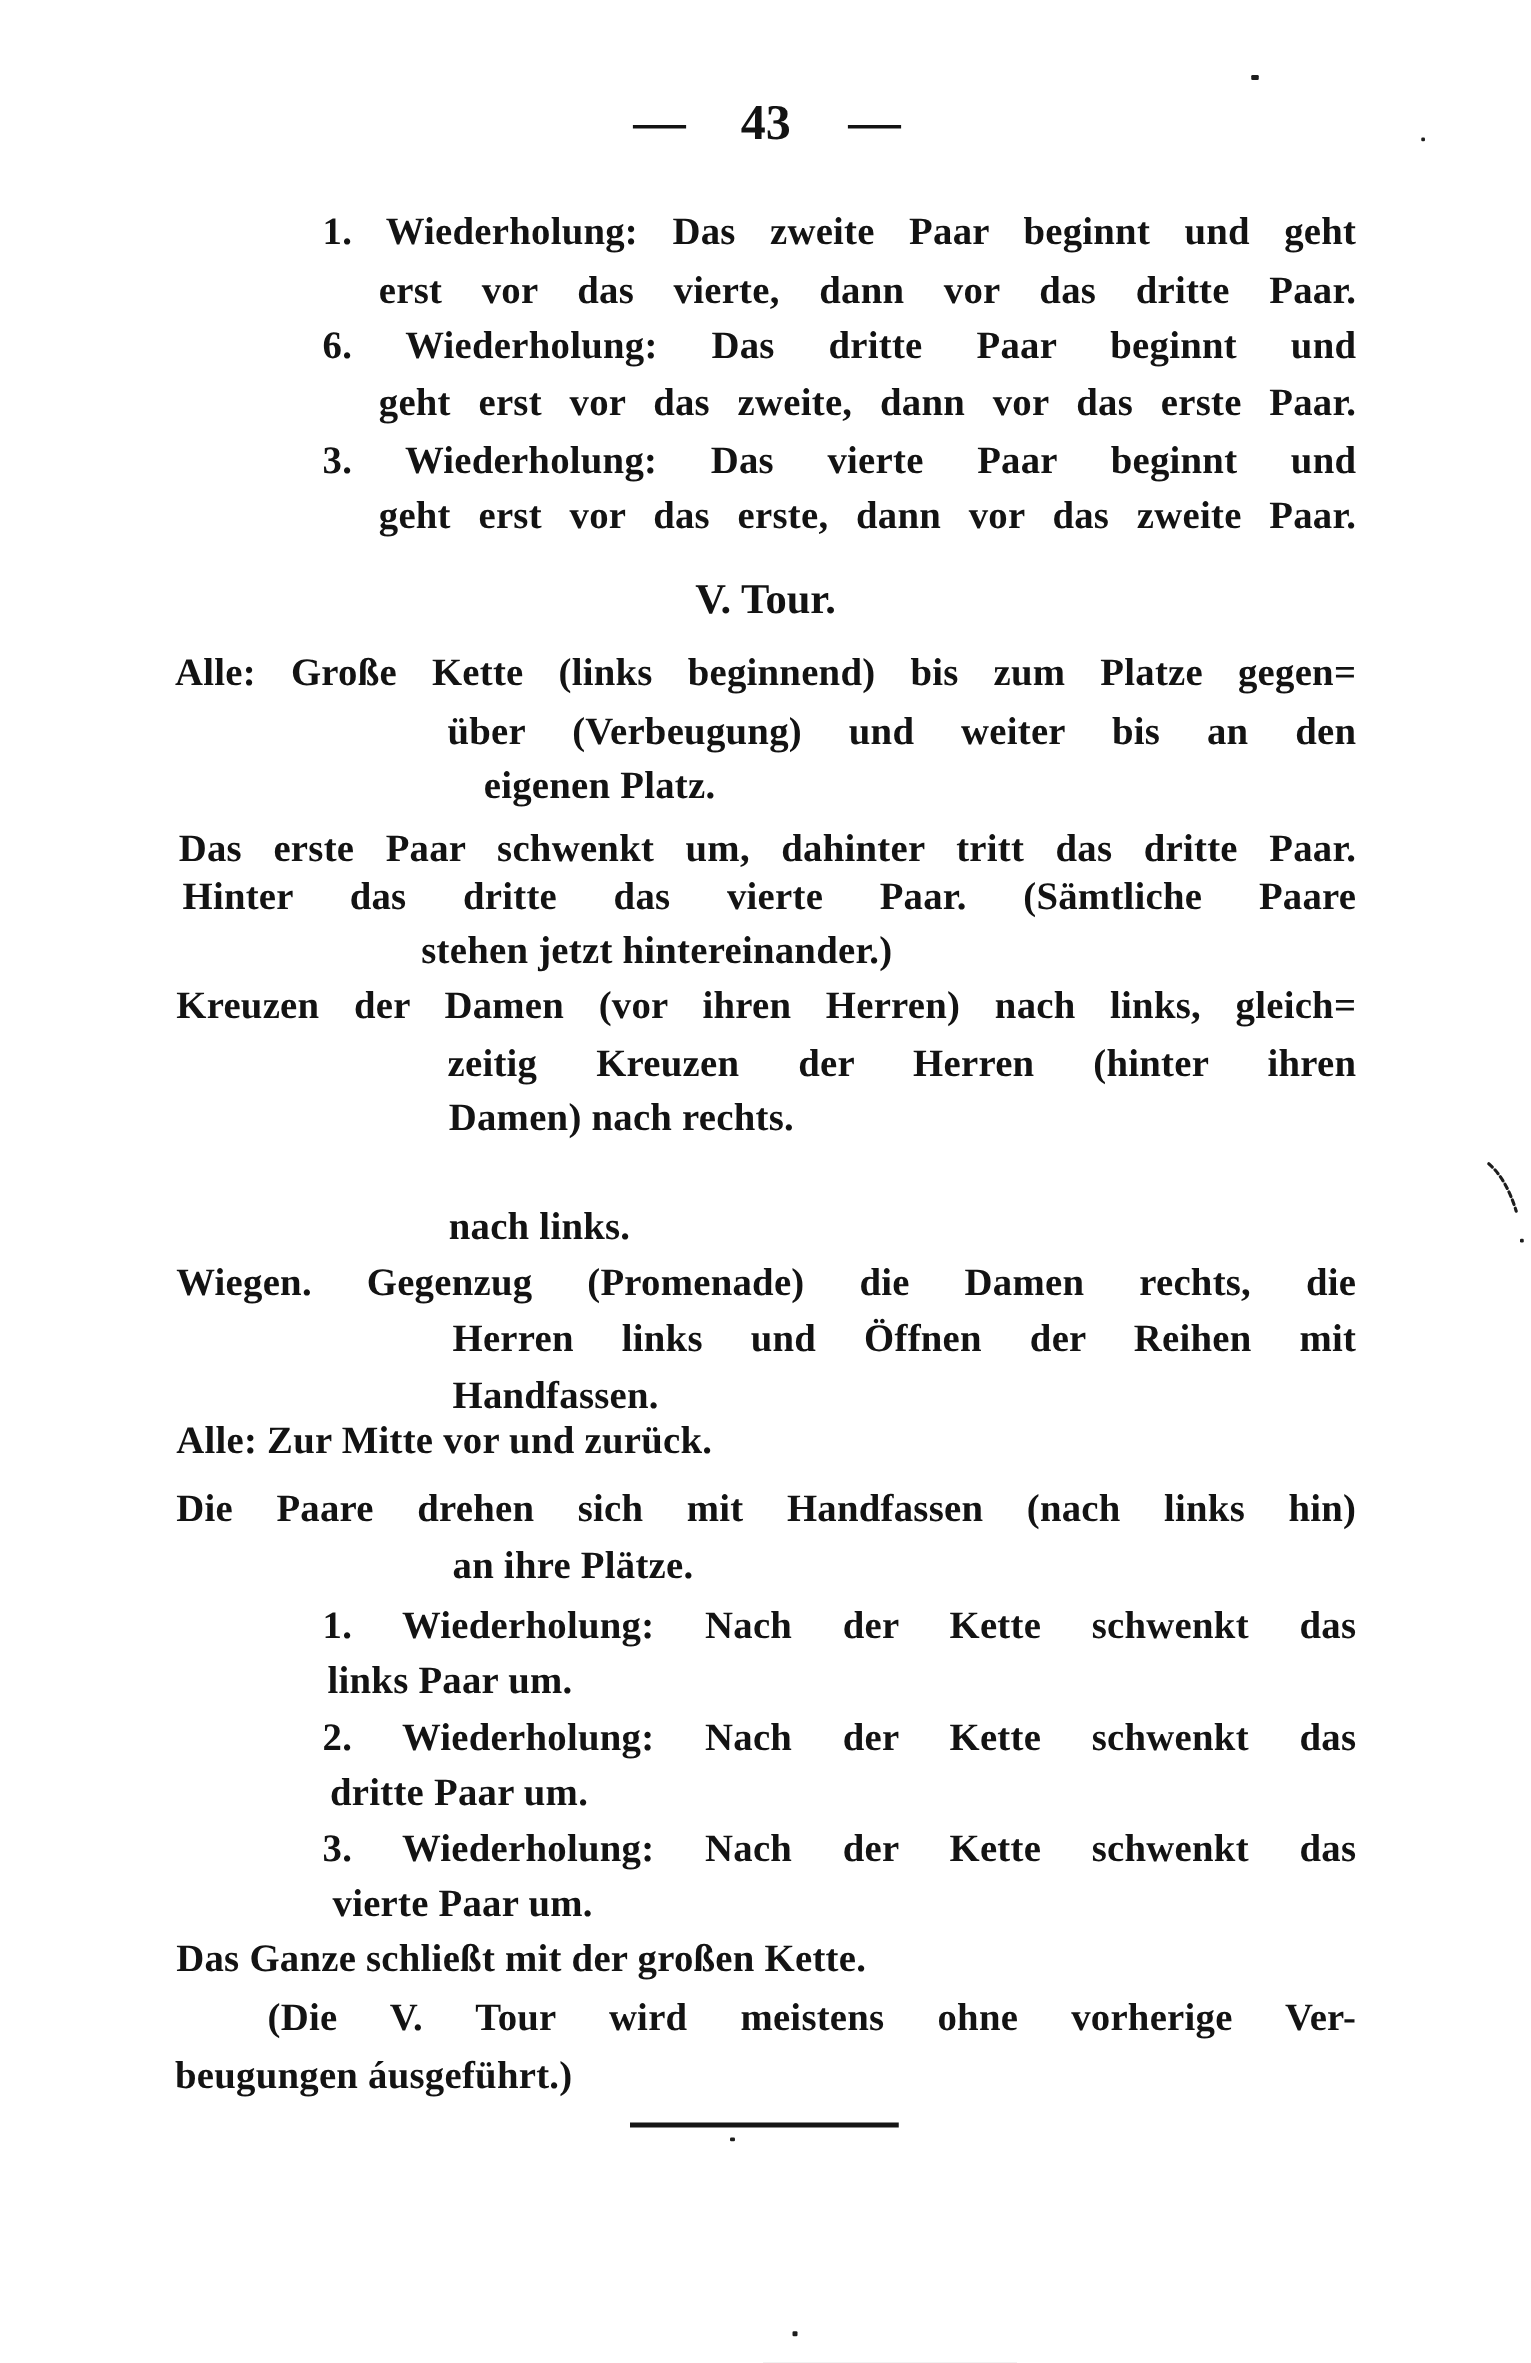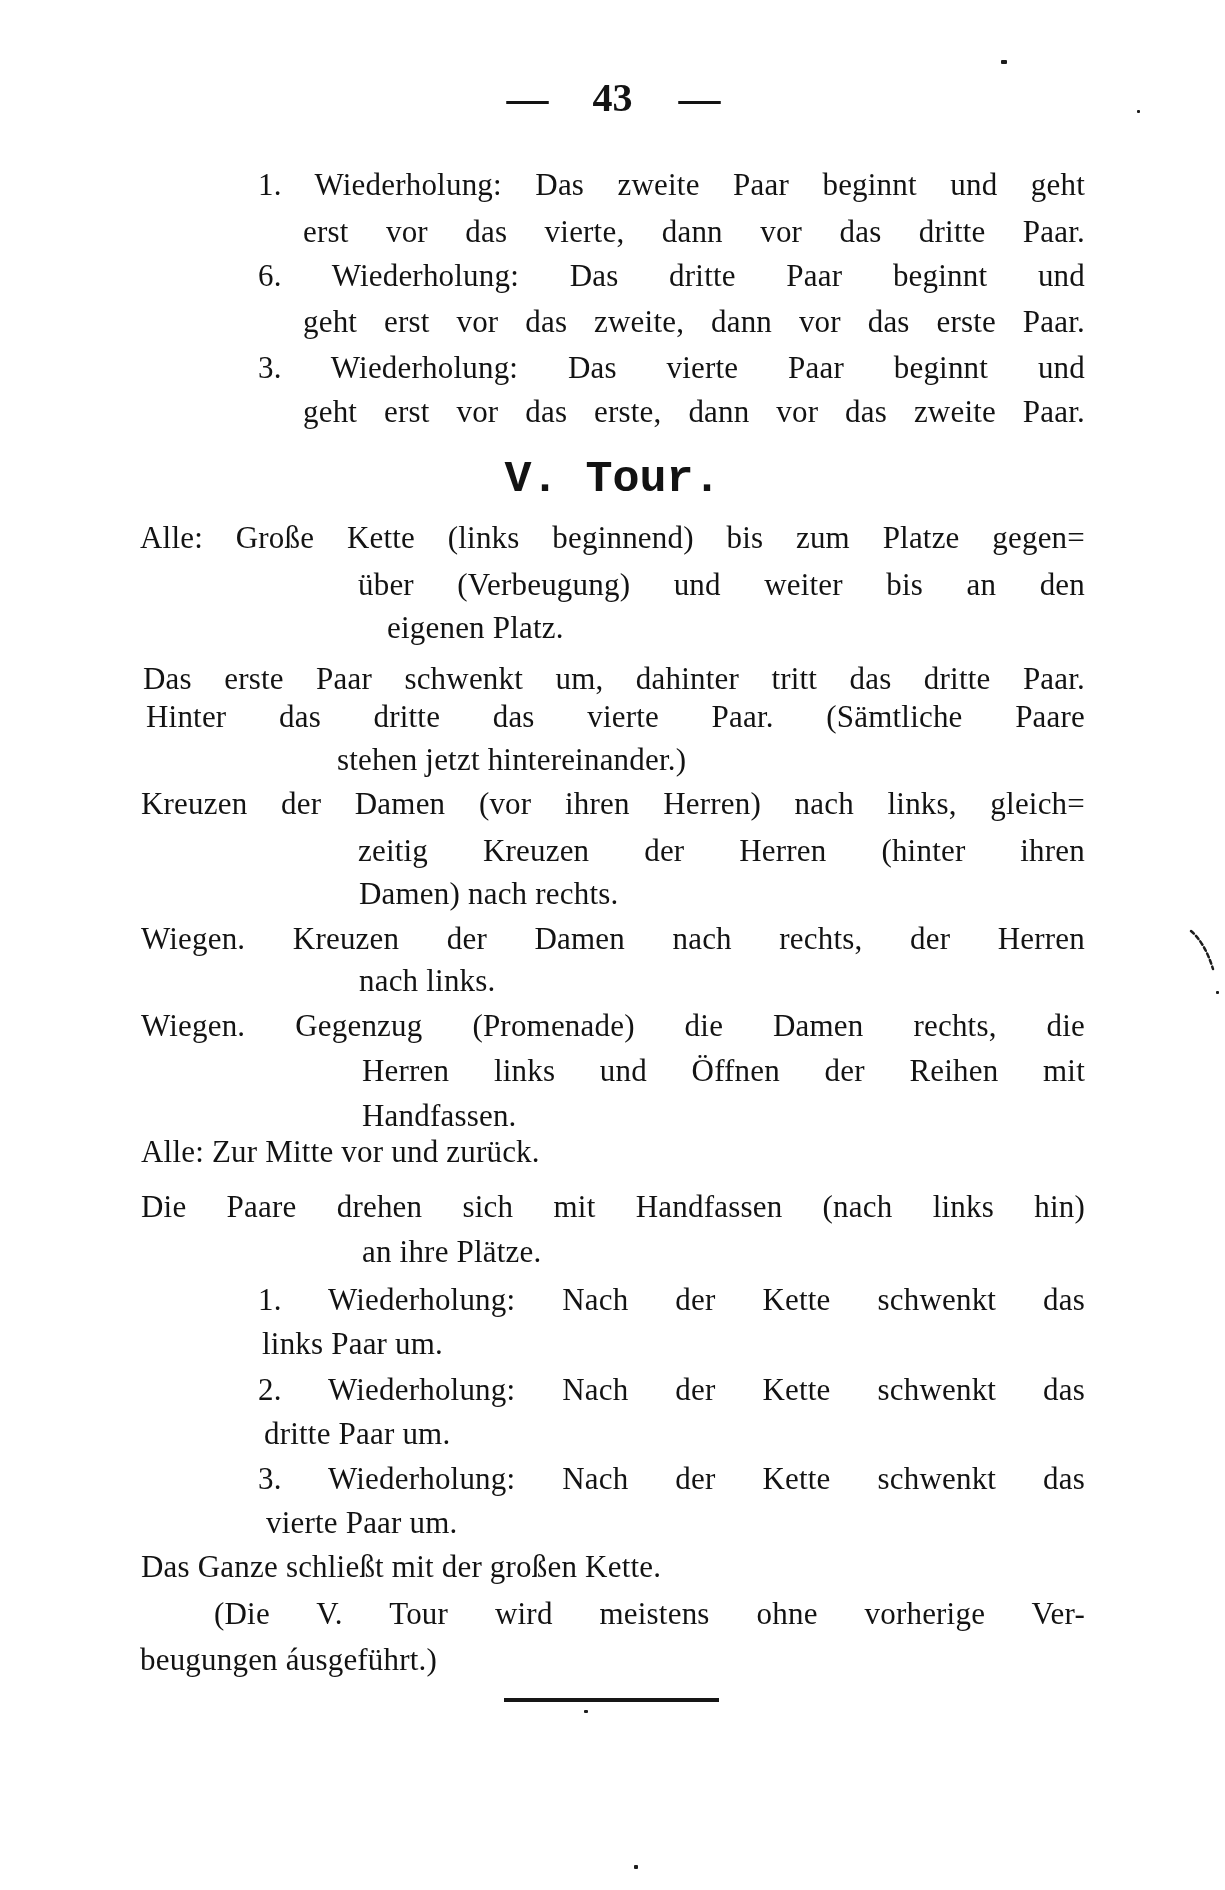--- a/index.html
+++ b/index.html
@@ -12,33 +12,33 @@
     color:#131313;
   }
   .pghead{
     position:absolute;top:76px;left:0;right:0;
     display:flex;justify-content:center;align-items:center;gap:46px;
     font-weight:bold;font-size:40px;line-height:44px;
   }
   .pghead .dash{font-size:42px;letter-spacing:-2px;}
   .ln{
     position:absolute;
-    font-weight:normal;font-size:31px;line-height:42px;
+    font-weight:bold;font-size:31px;line-height:42px;
     letter-spacing:0.2px;
     white-space:nowrap;
   }
   .j{
     text-align:justify;
     text-align-last:justify;
     -moz-text-align-last:justify;
     white-space:normal;
   }
   .heading{
     position:absolute;left:0;right:0;text-align:center;
-    font-weight:bold;font-size:45px;line-height:44px;font-family:Liberation Mono, monospace;
+    font-weight:bold;font-size:34px;line-height:44px;
   }
   .rule{
     position:absolute;background:#161616;
   }
   .speck{
     position:absolute;background:#1d1d1d;border-radius:1px;
   }
   .artifact-svg{position:absolute;}
 </style>
 </head>
@@ -63,21 +63,20 @@
 
   <div class="ln j" style="top:564px;left:358px;width:727px;">über (Verbeugung) und weiter bis an den</div>
   <div class="ln j" style="top:517px;left:140px;width:945px;">Alle: Große Kette (links beginnend) bis zum Platze gegen=</div>
   <div class="ln" style="top:607px;left:387px;">eigenen Platz.</div>
   <div class="ln j" style="top:658px;left:143px;width:942px;">Das erste Paar schwenkt um, dahinter tritt das dritte Paar.</div>
   <div class="ln j" style="top:696px;left:146px;width:939px;">Hinter das dritte das vierte Paar. (Sämtliche Paare</div>
   <div class="ln" style="top:739px;left:313px;margin-left:24px;">stehen jetzt hintereinander.)</div>
   <div class="ln j" style="top:783px;left:141px;width:944px;">Kreuzen der Damen (vor ihren Herren) nach links, gleich=</div>
   <div class="ln j" style="top:830px;left:358px;width:727px;">zeitig Kreuzen der Herren (hinter ihren</div>
   <div class="ln" style="top:873px;left:359px;">Damen) nach rechts.</div>
-  <div class="ln j" style="top:918px;left:141px;width:944px;">Wiegen. Kreuzen der Damen nach rechts, der Herren</div>
   <div class="ln" style="top:960px;left:359px;">nach links.</div>
   <div class="ln j" style="top:1005px;left:141px;width:944px;">Wiegen. Gegenzug (Promenade) die Damen rechts, die</div>
   <div class="ln j" style="top:1050px;left:362px;width:723px;">Herren links und Öffnen der Reihen mit</div>
   <div class="ln" style="top:1095px;left:362px;">Handfassen.</div>
   <div class="ln" style="top:1131px;left:141px;">Alle: Zur Mitte vor und zurück.</div>
   <div class="ln j" style="top:1186px;left:141px;width:944px;">Die Paare drehen sich mit Handfassen (nach links hin)</div>
   <div class="ln" style="top:1231px;left:362px;">an ihre Plätze.</div>
 
   <div class="ln j" style="top:1279px;left:258px;width:827px;">1. Wiederholung: Nach der Kette schwenkt das</div>
   <div class="ln" style="top:1323px;left:262px;">links Paar um.</div>

